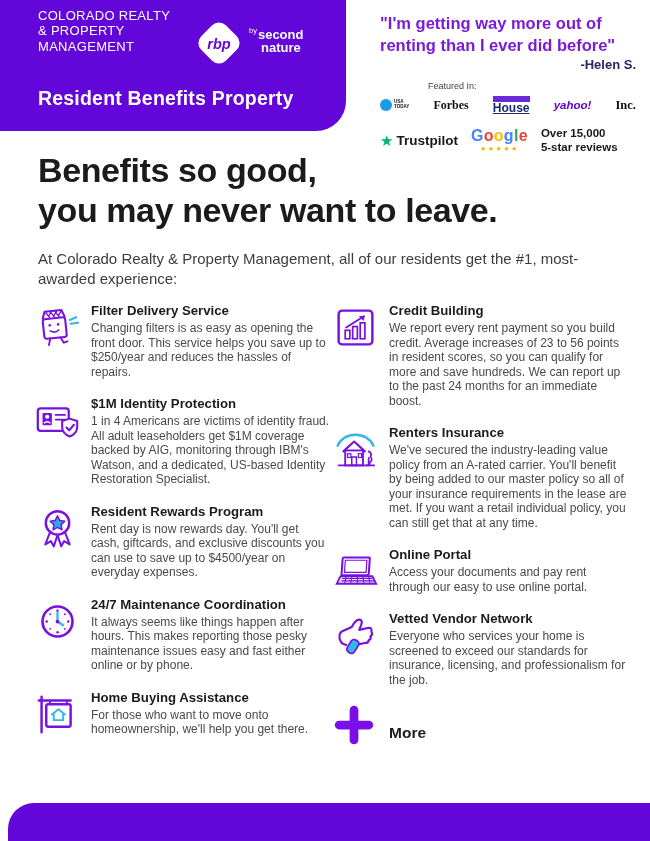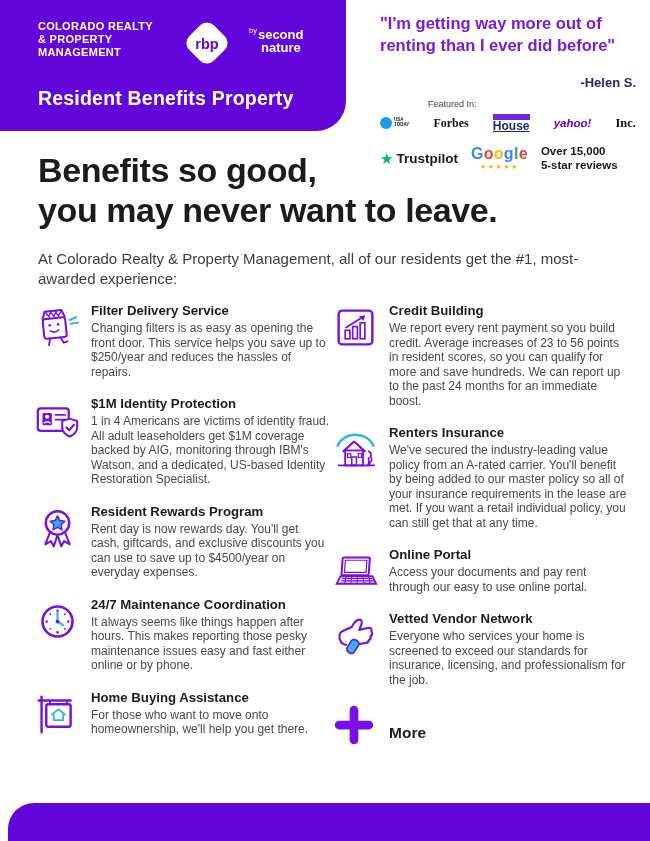--- a/index.html
+++ b/index.html
@@ -7,39 +7,39 @@
   body {
     position:relative; width:650px; height:841px; background:#ffffff;
     font-family:"Liberation Sans", sans-serif; overflow:hidden;
   }
   
   .header-block {
     position:absolute; top:0; left:0; width:346px; height:131px;
     background:#6306D9; border-bottom-right-radius:30px;
   }
   .brand-name {
-    position:absolute; top:20px; left:38px; color:#fff; font-weight:bold;
-    font-size:11px; line-height:1.18; letter-spacing:.3px;
-  }
-  .rbp-logo { position:absolute; top:14px; left:178px; width:58px; height:58px; }
+    position:absolute; top:8px; left:38px; color:#fff; font-weight:normal;
+    font-size:13px; line-height:1.18; letter-spacing:.3px;
+  }
+  .rbp-logo { position:absolute; top:14px; left:190px; width:58px; height:58px;font-style:italic; }
   .rbp-logo svg { width:58px; height:58px; display:block; }
   .by-second-nature {
     position:absolute; top:27px; left:249px; color:#fff; line-height:1.0;
     font-weight:bold; font-size:13px; text-align:left;
   }
   .by-second-nature .by { font-size:7.5px; font-weight:normal; vertical-align:6px; margin-right:1px; }
   .by-second-nature .nature { margin-left:12px; display:block; }
   .package-title {
     position:absolute; top:87px; left:38px; color:#fff; font-weight:bold;
     font-size:19.5px; letter-spacing:.2px;
   }
   
   .testimonial { position:absolute; top:13px; left:380px; width:256px; }
   .quote { color:#7A1BD8; font-weight:bold; font-size:16.5px; line-height:1.32; }
-  .quote-attr { text-align:right; color:#2F2363; font-weight:bold; font-size:13px; margin-top:18px; }
+  .quote-attr { text-align:right; color:#2F2363; font-weight:bold; font-size:13px; margin-top:0; }
   .featured-label { font-size:9px; color:#444; margin-top:9px;padding-left:48px; }
   .logo-row { display:flex; align-items:center; justify-content:space-between; margin-top:5px;gap:16px; }
   .usa-today { display:flex; align-items:center; gap:2px; }
   .usa-dot { width:12px; height:12px; border-radius:50%; background:#1A9AE8; }
   .usa-txt { font-size:4.5px; font-weight:bold; color:#111; line-height:1.1; }
   .forbes { font-family:"Liberation Serif", serif; font-weight:bold; font-size:12px; color:#111; }
   .house { font-weight:bold; font-size:12px; color:#1A2A6C; border-top:6px solid #6d28d9; line-height:1.1;text-decoration:underline; }
   .yahoo { font-weight:bold; font-style:italic; font-size:11.5px; color:#6001D2; }
   .inc { font-family:"Liberation Serif", serif; font-weight:bold; font-size:12.5px; color:#111; }
   .ratings-row { display:flex; align-items:center; margin-top:11px; gap:13px; }

